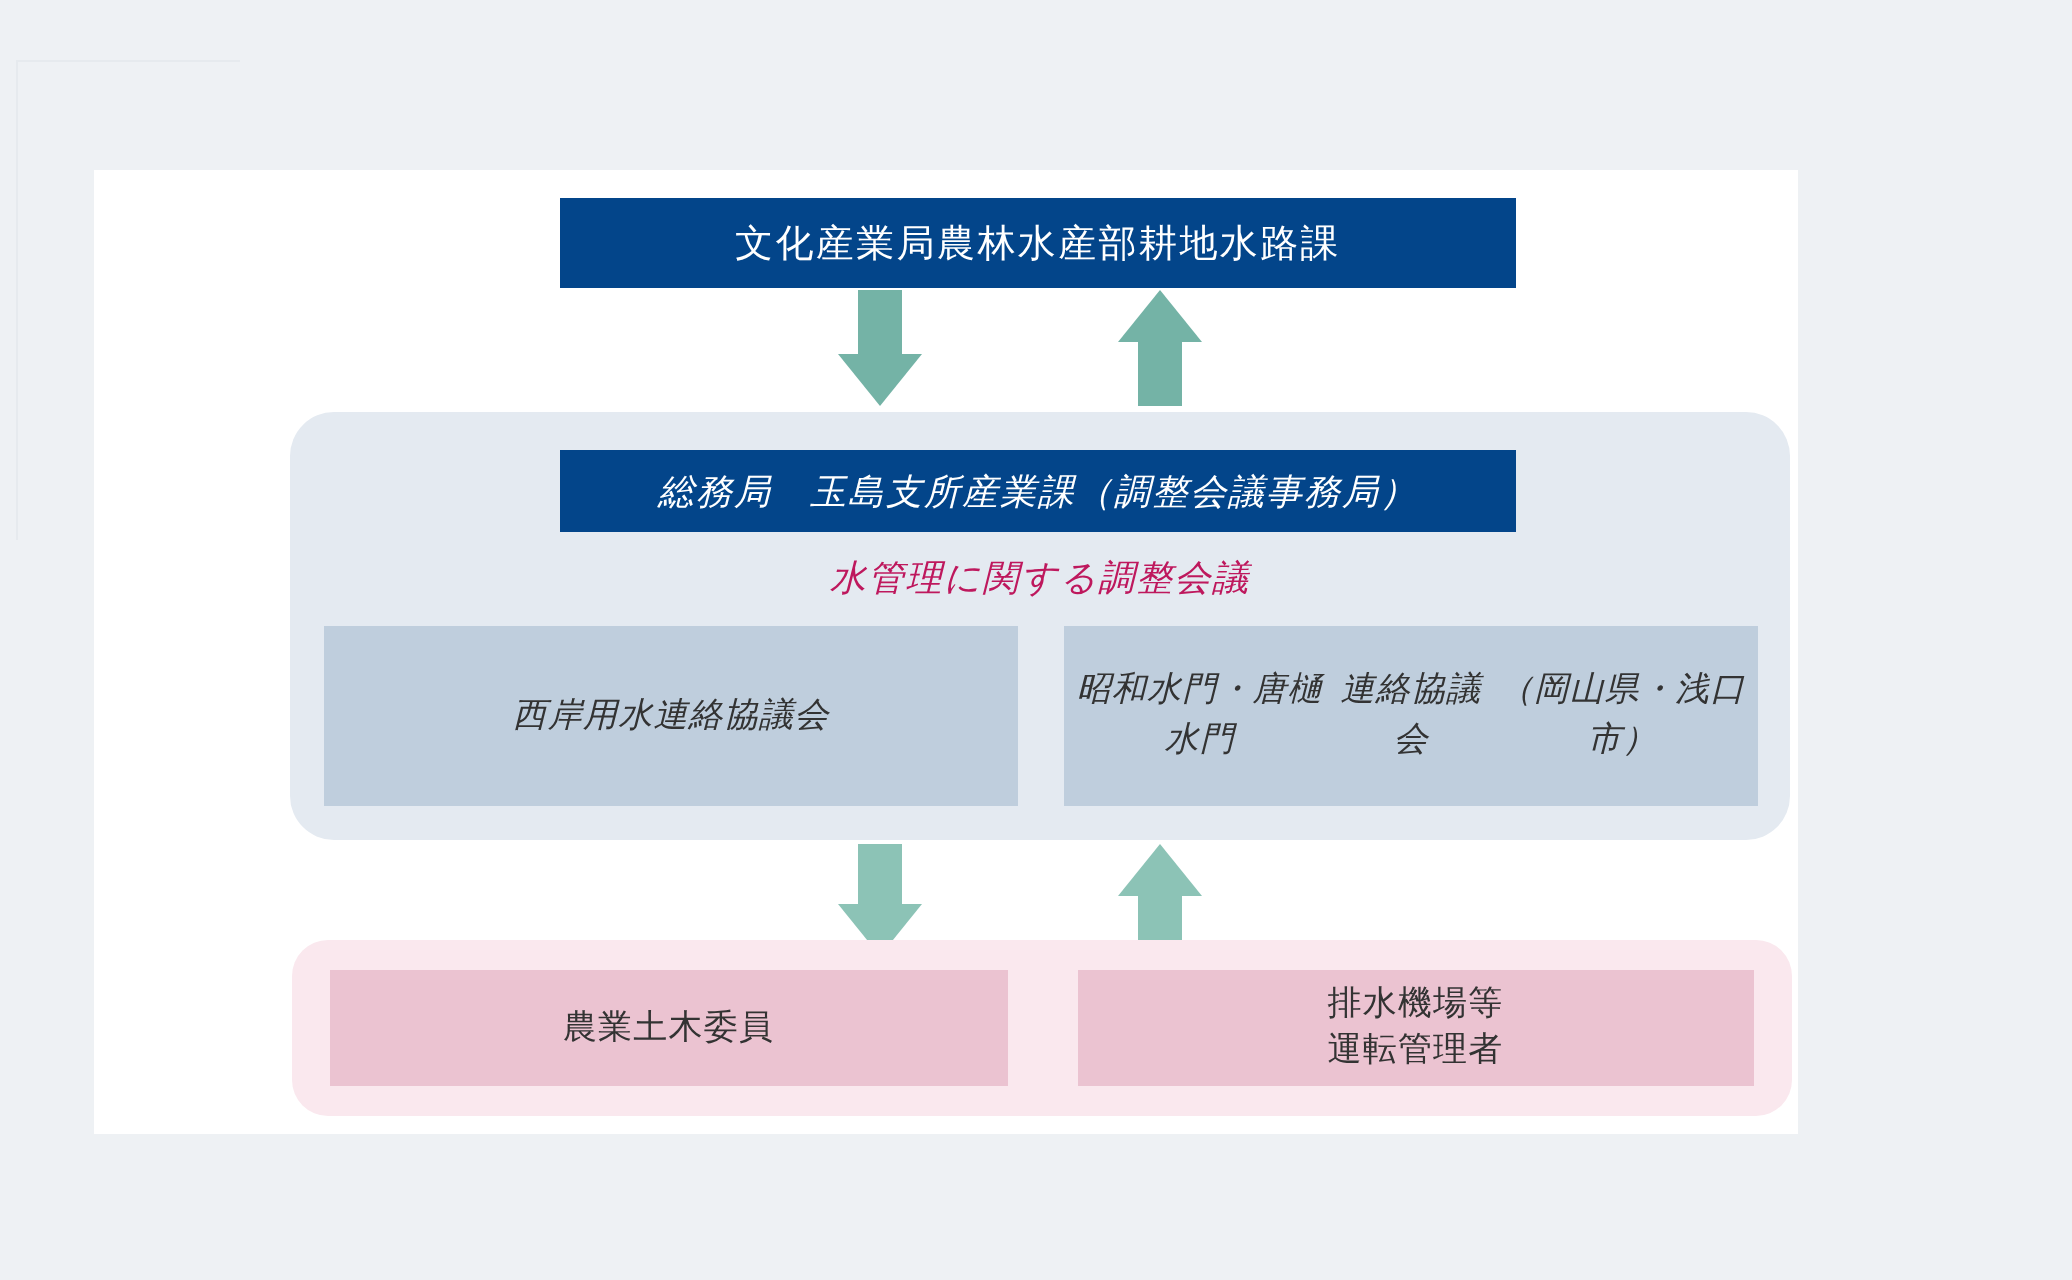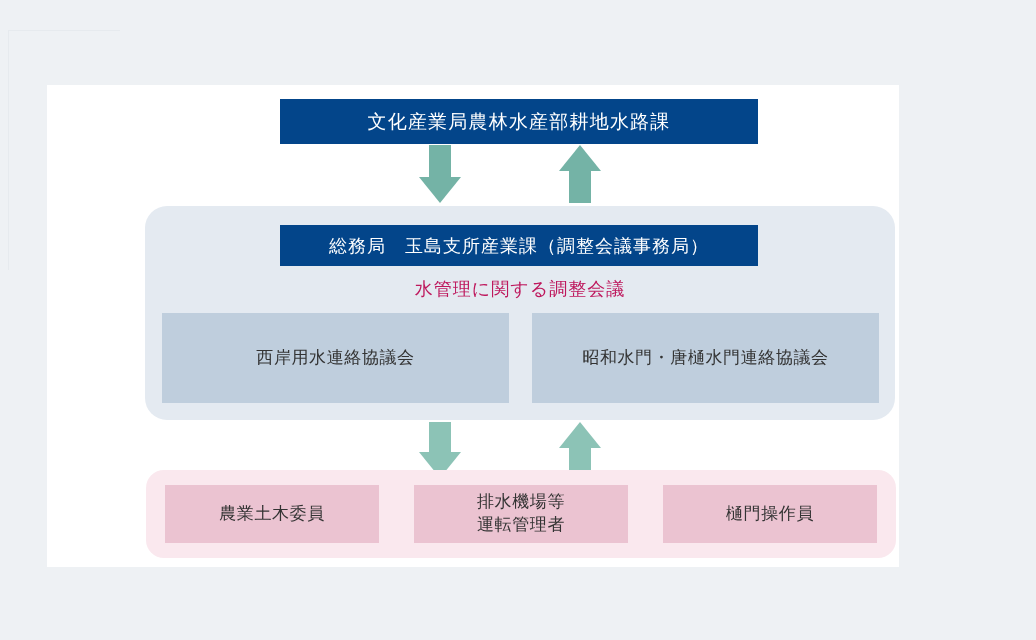--- a/index.html
+++ b/index.html
@@ -154,20 +154,21 @@
 
   
   .panel-blue {
     position: absolute;
     left: 98px;     
     top: 121px;     
     width: 750px;   
     height: 214px;  
     background: #e4eaf1;
     border-radius: 22px;
+    font-style: italic;
   }
   .bar-sub {
     position: absolute;
     left: 135px;    
     top: 19px;      
     width: 478px;
     height: 41px;
     background: #03458a;
     display: flex;
     align-items: center;
@@ -277,20 +278,21 @@
     <div class="council-row">
 
 
       <div class="council-box">
         <span>西岸用水連絡協議会</span>
       </div>
 
       <div class="council-box">
         <span>昭和水門・唐樋水門</span>
         <span>連絡協議会</span>
+        <span>（岡山県・浅口市）</span>
       </div>
 
     </div>
   </div>
 
   <div class="arrow arrow-down-2">
     <div class="shaft"></div>
     <div class="head"></div>
   </div>
   <div class="arrow arrow-up-2">
@@ -303,20 +305,17 @@
 
       <div class="operator-box">
         <span>農業土木委員</span>
       </div>
 
       <div class="operator-box">
         <span>排水機場等</span>
         <span>運転管理者</span>
       </div>
 
-      <div class="operator-box">
-        <span>樋門操作員</span>
-      </div>
 
     </div>
   </div>
 
 </div>
 
 </body></html>

